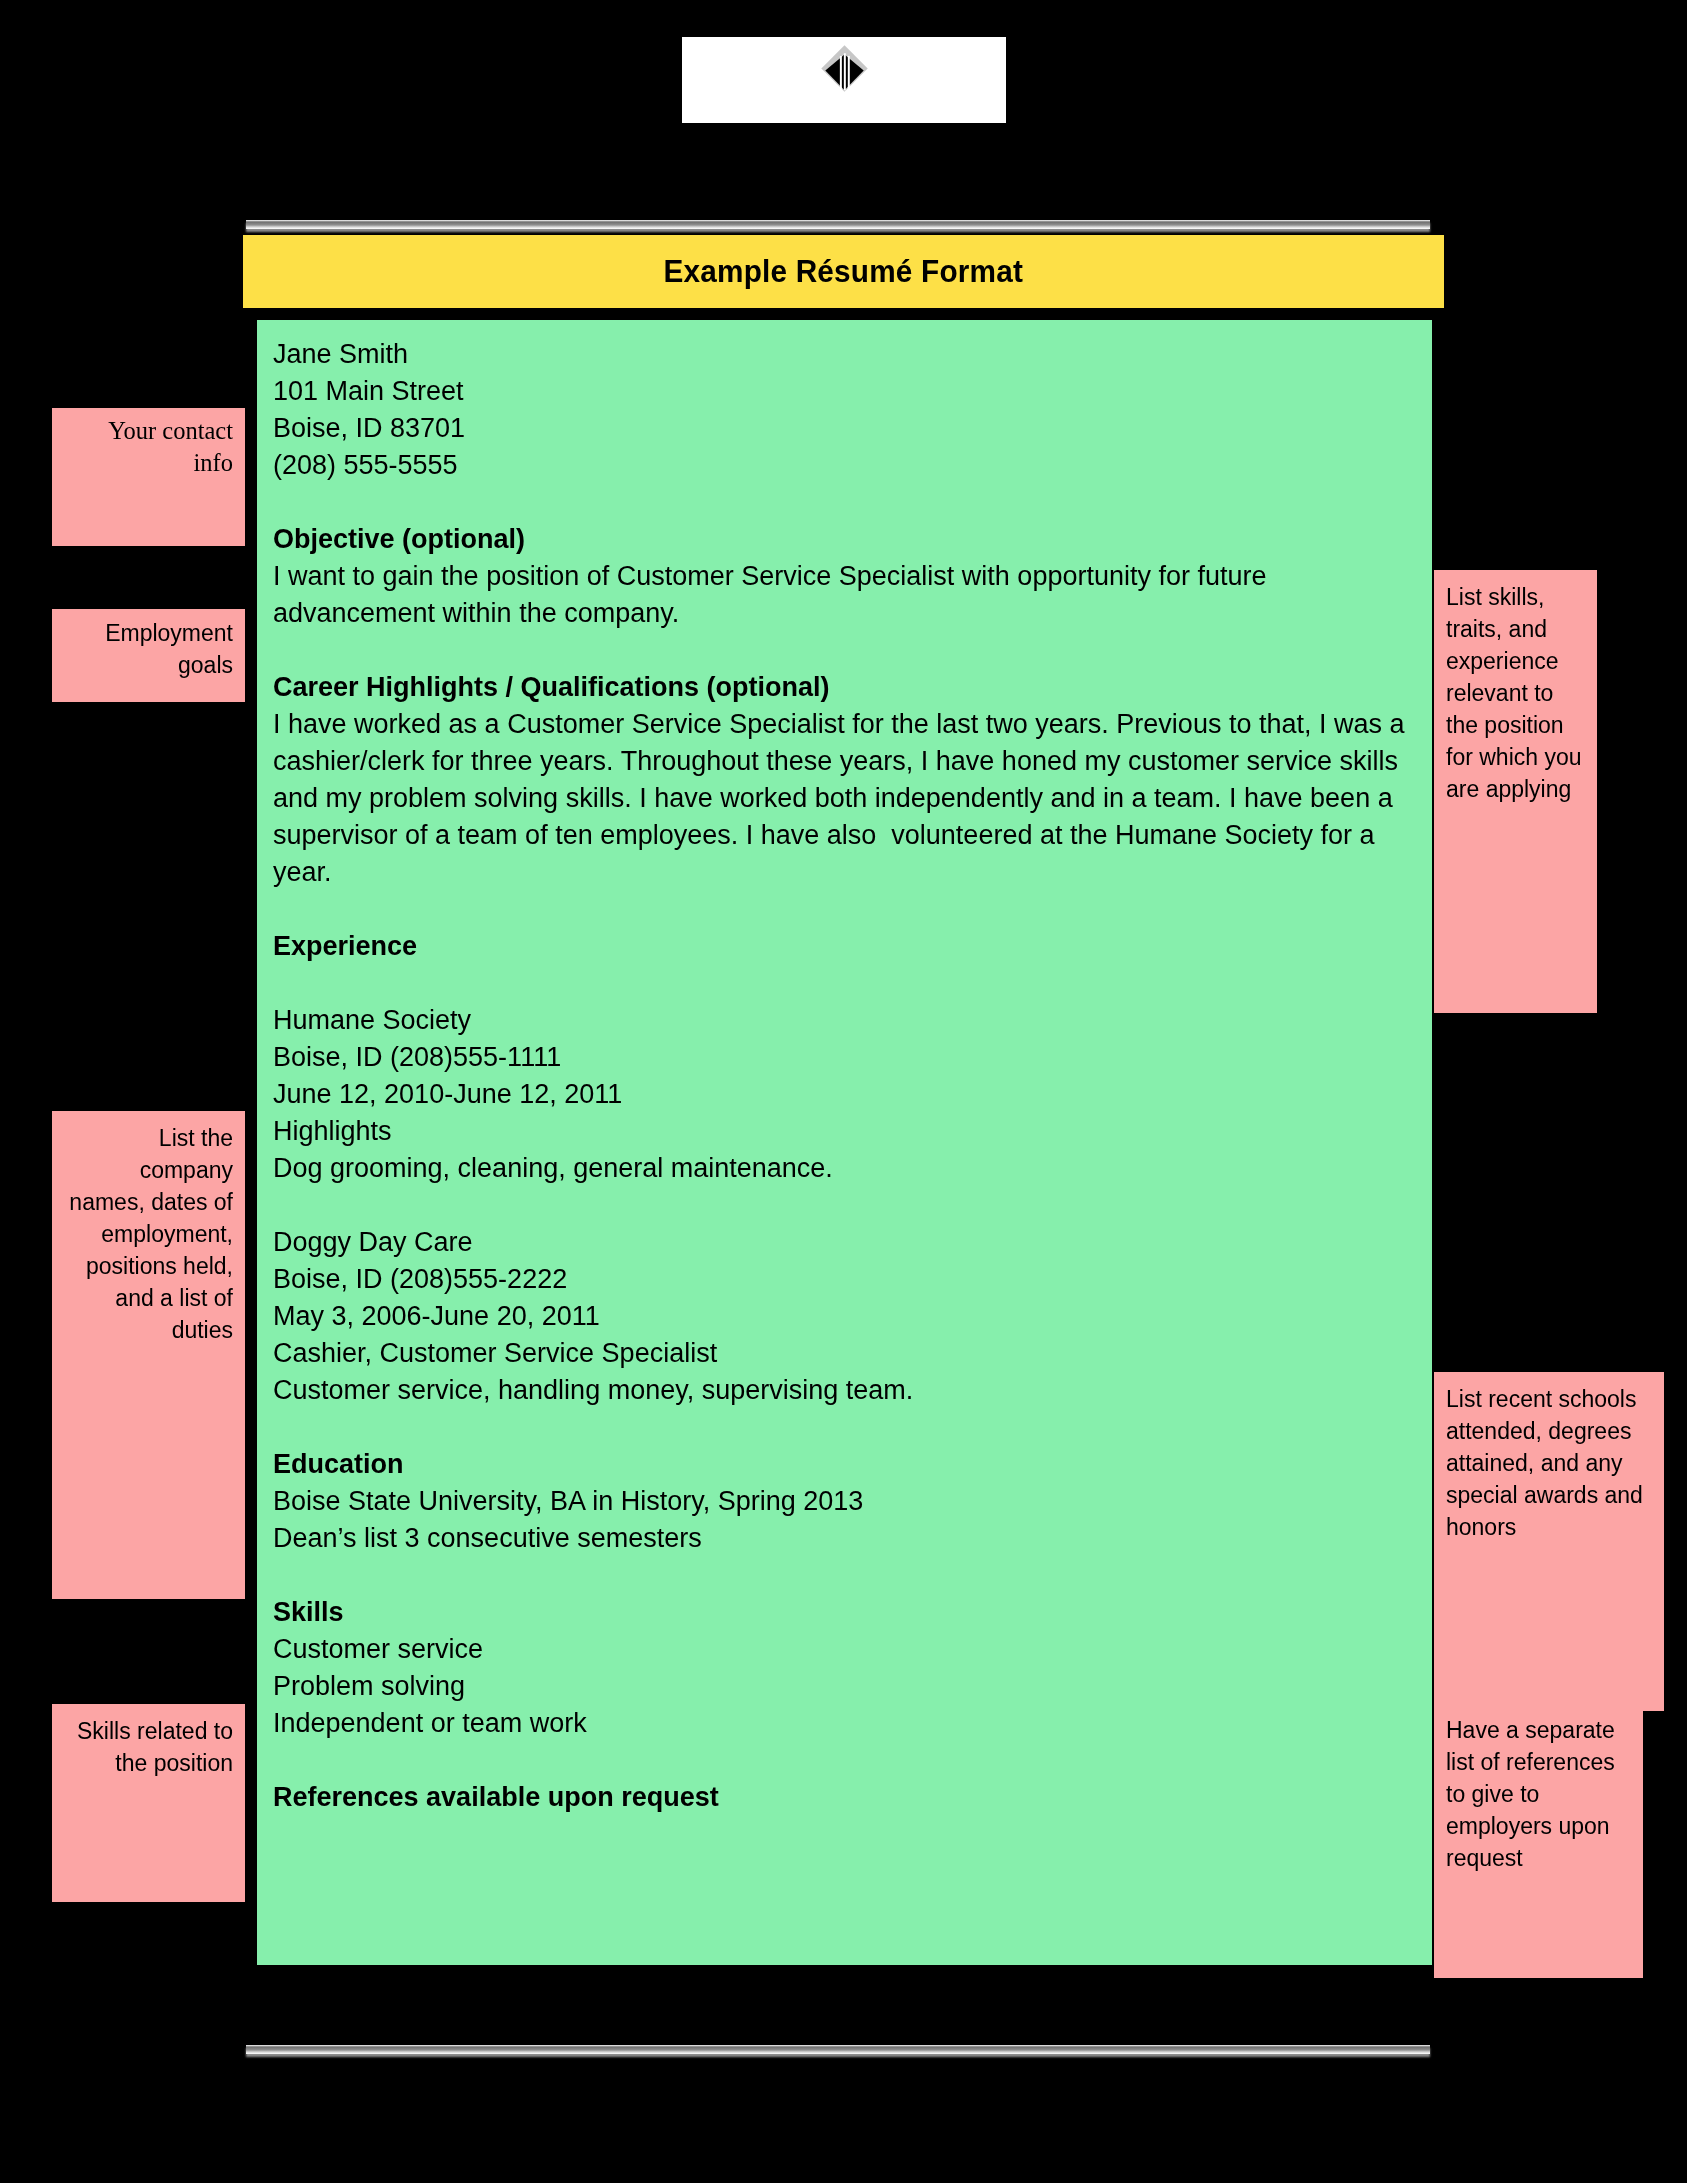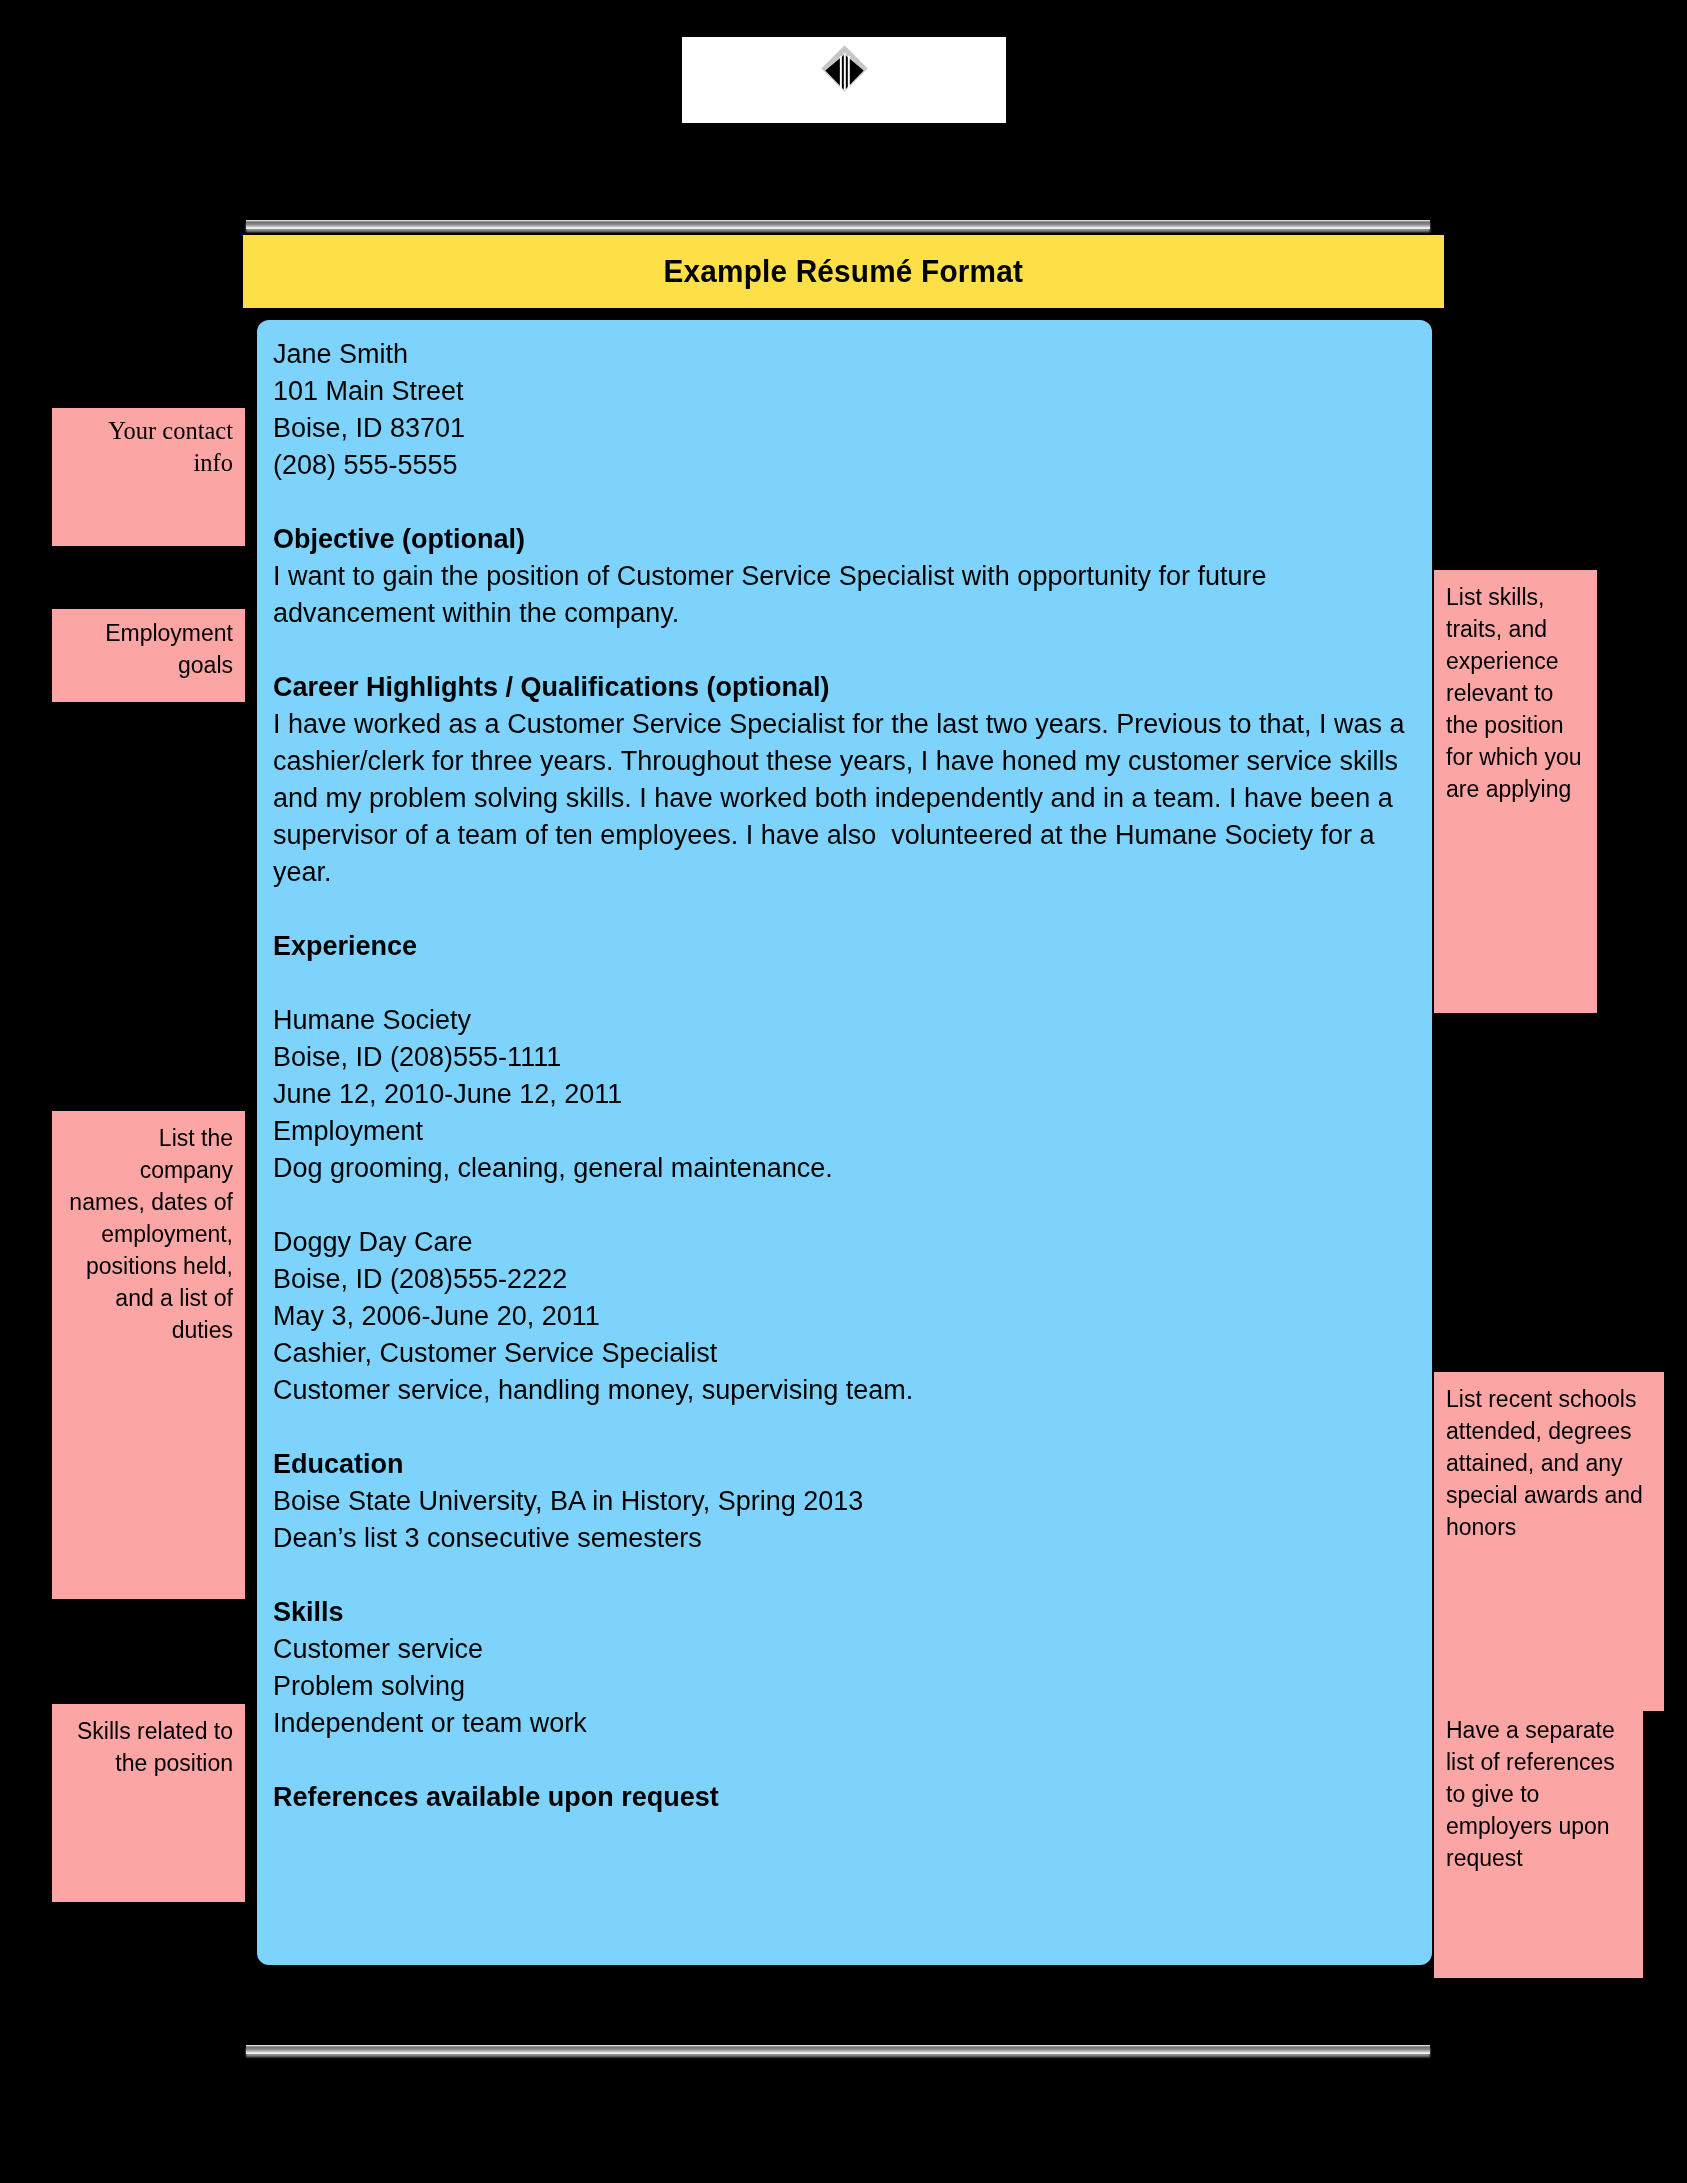--- a/index.html
+++ b/index.html
@@ -99,24 +99,23 @@
     letter-spacing: 0.2px;
   }
 
   
   #resume-body-panel {
     position: absolute;
     left: 257px;
     top: 320px;
     width: 1175px;
     height: 1645px;
-    background: #7dd3fc;
+    background: #86efac;
     padding: 16px 22.5px 0 16px;
     box-sizing: border-box;
-    border-radius: 12px;
   }
   .resume-text {
     font-family: "Liberation Sans Narrow", "Liberation Sans", sans-serif;
     font-size: 27px;
     line-height: 37px;
     transform-origin: left top;
     white-space: pre-wrap;
   }
   .resume-heading {
     font-family: "Liberation Sans Narrow", "Liberation Sans", sans-serif;
@@ -209,21 +208,21 @@
 
   <div>
     <div class="resume-heading">Experience</div>
 
     <div class="spacer-line"></div>
 
     <div>
       <div class="resume-text">Humane Society</div>
       <div class="resume-text">Boise, ID (208)555-1111</div>
       <div class="resume-text">June 12, 2010-June 12, 2011</div>
-      <div class="resume-text">Employment</div>
+      <div class="resume-text">Highlights</div>
       <div class="resume-text">Dog grooming, cleaning, general maintenance.</div>
     </div>
 
     <div class="spacer-line"></div>
 
     <div>
       <div class="resume-text">Doggy Day Care</div>
       <div class="resume-text">Boise, ID (208)555-2222</div>
       <div class="resume-text">May 3, 2006-June 20, 2011</div>
       <div class="resume-text">Cashier, Customer Service Specialist</div>

